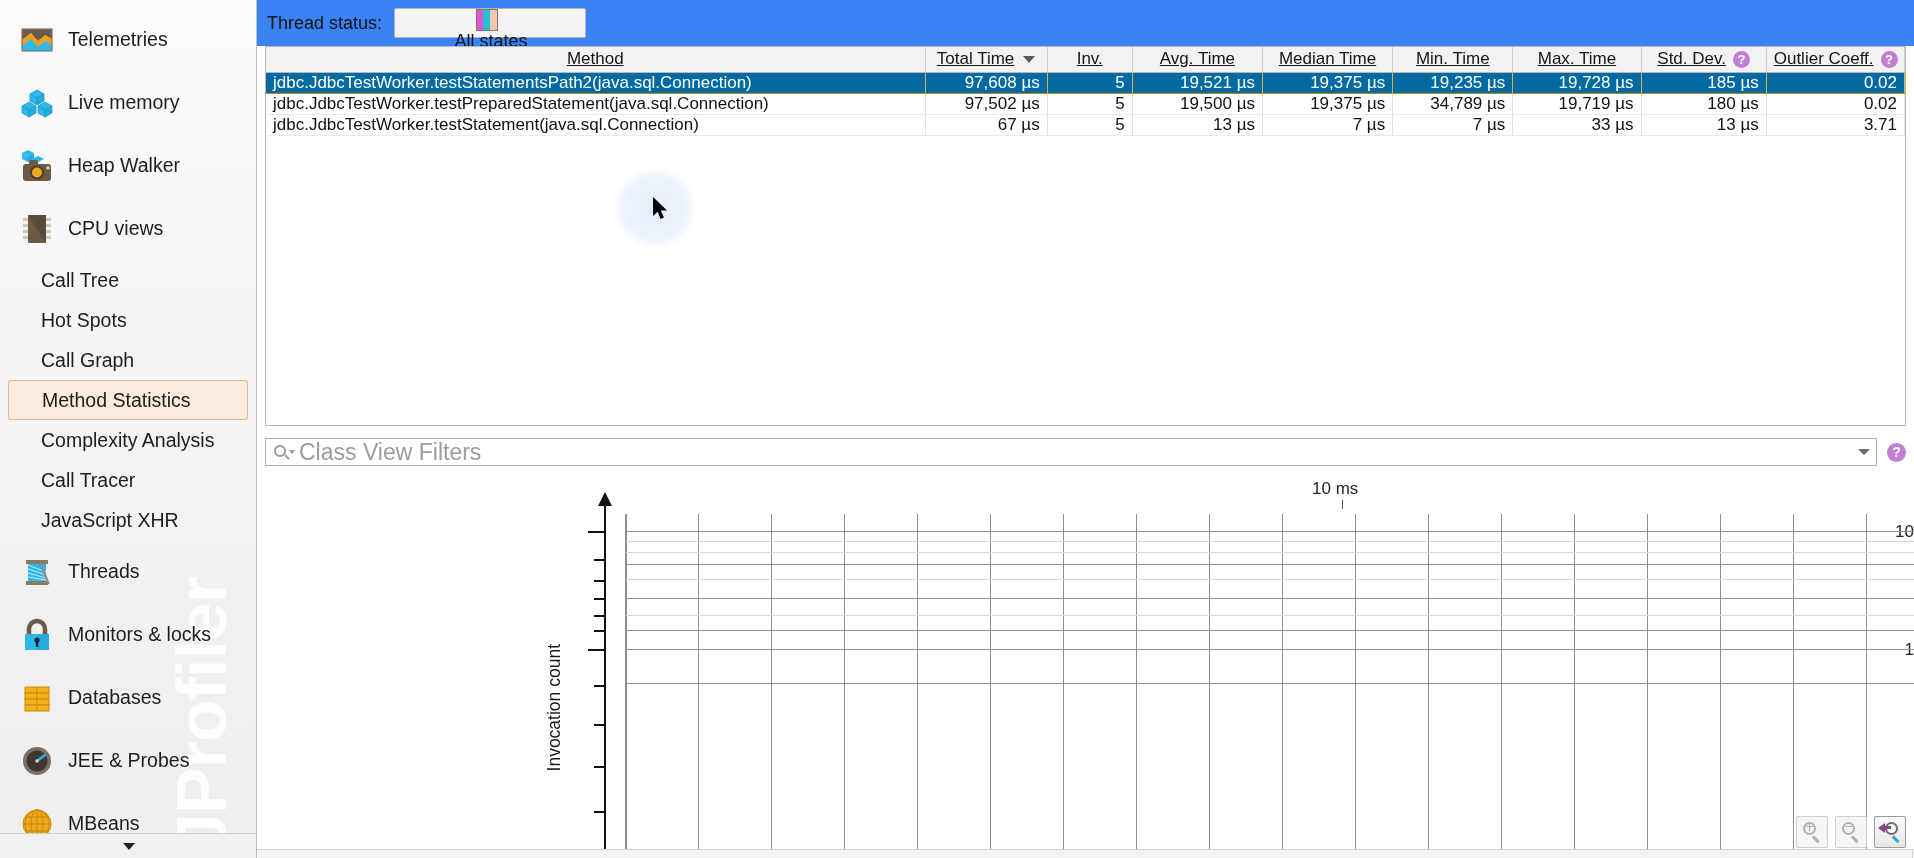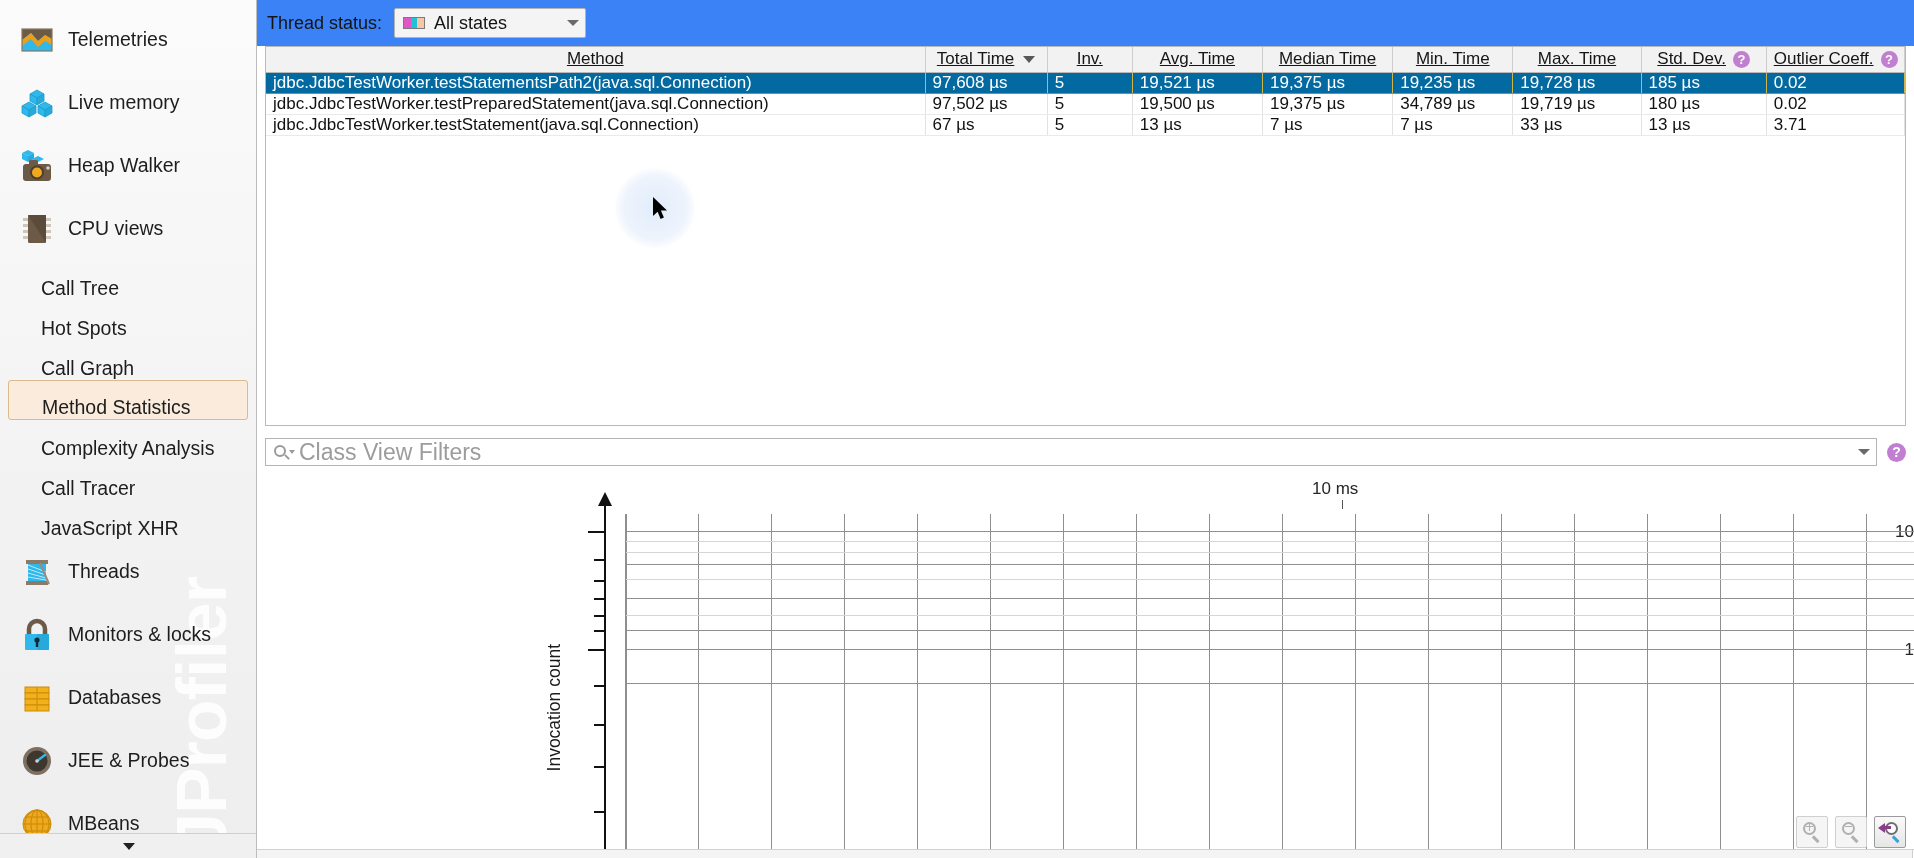--- a/index.html
+++ b/index.html
@@ -61,21 +61,21 @@
     flex: 0 0 38px;
     position: relative;
   }
   .sb-item .sb-label {
     font-size: 19.5px;
     color: #1d1d1d;
     white-space: nowrap;
   }
   .sb-sub {
     display: flex;
-    align-items: flex-end;
+    align-items: center;
     height: 40px;
     margin: 0 8px;
     padding-left: 33px;
     border-radius: 3px;
     cursor: default;
   }
   .sb-sub .sb-label { font-size: 19.5px; color: #1d1d1d; white-space: nowrap; }
   .sb-sub.selected {
     background: #faebdc;
     border: 1px solid #dcb98f;
@@ -124,20 +124,21 @@
   .combo {
     display: flex;
     align-items: center;
     height: 30px;
     min-width: 192px;
     border: 1px solid #b4b4b4;
     background: #f4f4f4;
     border-radius: 2px;
     padding: 0 6px 0 8px;
     cursor: default;
+    flex-direction: column;
   }
   .combo .ts-icon {
     width: 22px; height: 12px;
     display: flex;
     border: 1px solid #7a7a7a;
     margin-right: 9px;
     flex: 0 0 22px;
   }
   .combo .ts-icon i { display:block; height: 100%; flex: 1 1 auto; }
   .combo .combo-text {
@@ -188,21 +189,21 @@
   table.stats td {
     border-right: 1px solid #e2e2e2;
     border-bottom: 1px solid #eaeaea;
     height: 20px;
     padding: 0 7px;
     white-space: nowrap;
     overflow: hidden;
     color: #111111;
     font-size: 17px;
   }
-  table.stats td.num { }
+  table.stats td.num { text-align: right; }
   table.stats td.meth { text-align: left; }
   tr.selected td {
     background: #0369a1;
     color: #ffffff;
     border-right: 1px solid #d3b44a;
     border-bottom: 1px solid #b58a00;
   }
   .sort-arrow {
     display: inline-block;
     width: 0; height: 0;

